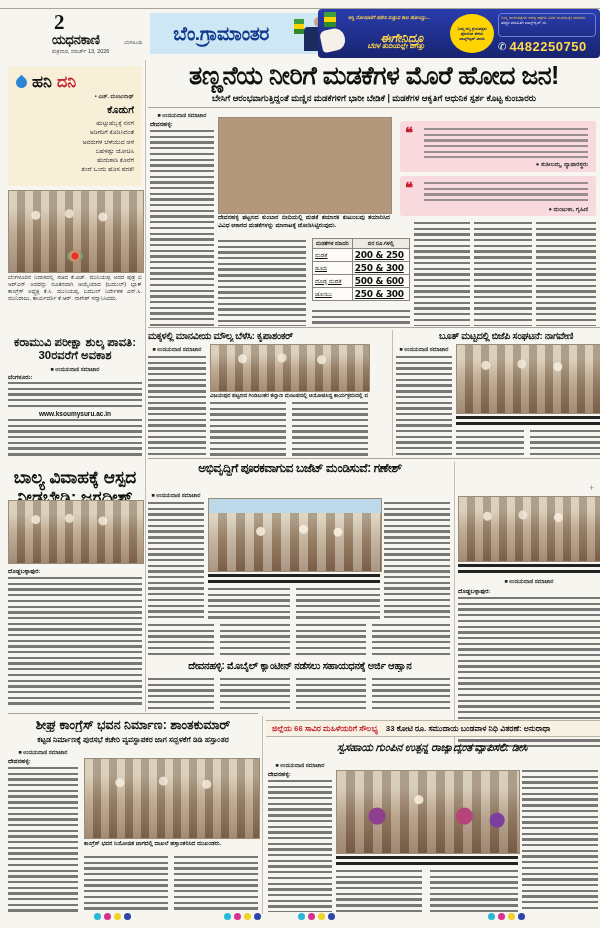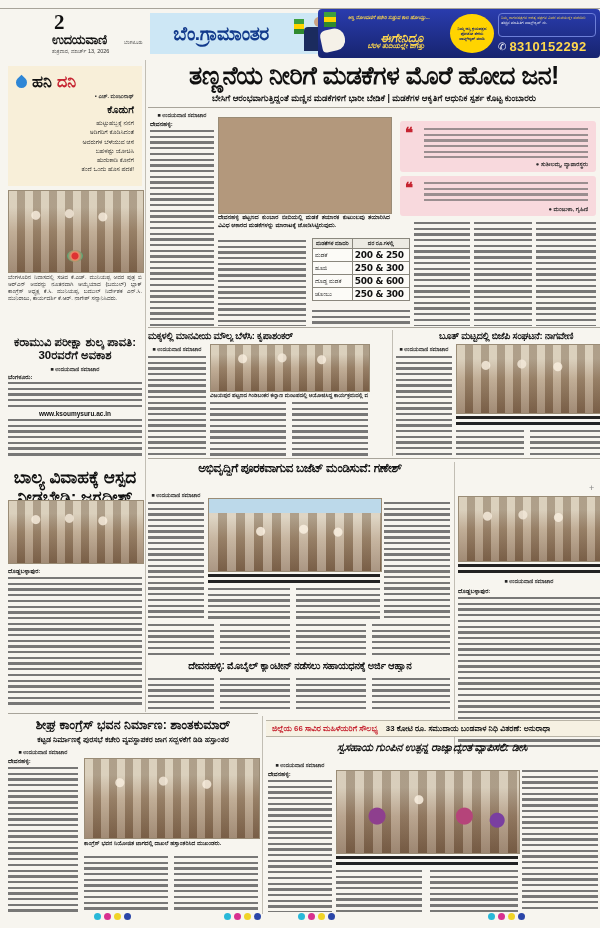--- a/index.html
+++ b/index.html
@@ -22,37 +22,37 @@
     radial-gradient(circle at 20% 30%,rgba(250,240,225,.8) 0 4px,transparent 5px),
     radial-gradient(circle at 45% 28%,rgba(245,235,220,.8) 0 4px,transparent 5px),
     radial-gradient(circle at 70% 32%,rgba(250,240,225,.8) 0 4px,transparent 5px),
     repeating-linear-gradient(90deg,rgba(255,255,255,.20) 0 8px,rgba(70,48,34,.25) 8px 16px),
     linear-gradient(180deg,#d2c5ad 0 20%,#b29a7d 50%,#8a6e53 100%);}
   .qb{background:#f8d9dd;border-radius:3px;}
   .qmark{color:#c62431;font-size:15px;font-weight:bold;line-height:1;}
   .attr{font-size:5.8px;font-weight:bold;color:#2a2a2a;text-align:right;}
   table.price{border-collapse:collapse;width:100%;background:#fcfbf7;}
   table.price th{font-size:5.5px;font-weight:bold;background:#eceae2;border:1px solid #8a877d;padding:1px 2px;}
-  table.price td{border:1px solid #8a877d;padding:1px 2px;font-size:6px;}
+  table.price td{border:1px solid #8a877d;padding:1px 2px;font-size:6px;text-decoration:underline;}
   table.price td.val{font-size:9px;font-weight:bold;letter-spacing:-.3px;font-family:"DejaVu Sans",sans-serif;}
   .drop{width:11px;height:11px;background:#2e86d6;border-radius:0 50% 50% 50%;transform:rotate(45deg);display:inline-block;}
   .dot{width:7px;height:7px;border-radius:50%;display:inline-block;margin-right:3px;}
   .adbox{background:linear-gradient(180deg,#2a3cae 0,#17246f 100%);border-radius:4px;}
   .adyel{color:#ffd84d;}
   .kicker{background:#f6f1e2;border-top:1px solid #b9b4a6;border-bottom:1px solid #b9b4a6;display:flex;align-items:center;gap:8px;padding:0 6px;}
 </style>
 </head>
 <body>
 
 <div id="page">
 
   <div class="abs hrule" style="left:0;top:8;left:0px;top:8px;width:600px;"></div>
 
   <div class="abs" style="left:54px;top:10px;font-size:21px;font-weight:bold;font-family:'Liberation Serif',serif;">2</div>
-  <div class="abs" style="left:52px;top:32px;font-size:13px;font-weight:bold;letter-spacing:-.3px;">ಉದಯವಾಣಿ</div>
+  <div class="abs" style="left:52px;top:32px;font-size:13px;font-weight:bold;letter-spacing:-.3px;">ಯಧನಕಾಣಿ</div>
   <div class="abs" style="left:124px;top:39px;font-size:5px;color:#333;">ಬೆಂಗಳೂರು</div>
   <div class="abs" style="left:52px;top:48px;font-size:5.5px;color:#333;">ಶುಕ್ರವಾರ, ಮಾರ್ಚ್ 13, 2026</div>
 
   <div class="abs" style="left:150px;top:13px;width:178px;height:41px;background:#cde7f5;display:flex;align-items:center;">
     <div style="flex:1;text-align:center;font-size:19px;font-weight:bold;color:#123a8c;letter-spacing:-.5px;">ಬೆಂ.ಗ್ರಾಮಾಂತರ</div>
     <div style="width:34px;height:37px;position:relative;margin-right:2px;">
       <div style="position:absolute;right:2px;top:2px;width:10px;height:10px;border-radius:50%;background:#caa182;"></div>
       <div style="position:absolute;right:0;top:12px;width:22px;height:24px;border-radius:4px 4px 0 0;background:#1b2b5e;"></div>
       <div style="position:absolute;left:2px;top:4px;width:10px;height:5px;background:#3da03d;"></div>
       <div style="position:absolute;left:2px;top:9px;width:10px;height:5px;background:#ffd400;"></div>
@@ -68,21 +68,21 @@
     <div class="adyel" style="position:absolute;left:30px;top:5px;width:96px;font-size:5px;font-style:italic;font-weight:bold;line-height:1.3;">ಆಸ್ತಿ ನೋಂದಣಿಗೆ ಕಚೇರಿ ಸುತ್ತುವ ಕಾಲ ಹೋಯ್ತು...</div>
     <div class="adyel c" style="position:absolute;left:36px;top:22px;width:96px;font-size:12px;font-style:italic;font-weight:bold;">ಈಗೇನಿದ್ರೂ</div>
     <div class="adyel c" style="position:absolute;left:26px;top:33px;width:104px;font-size:7px;font-style:italic;font-weight:bold;">ಬೆರಳ ತುದಿಯಲ್ಲೇ ಜಗತ್ತು</div>
     <div style="position:absolute;left:132px;top:5px;width:44px;height:39px;border-radius:50%;background:#ffd400;color:#17246f;font-size:4.2px;font-weight:bold;display:flex;align-items:center;text-align:center;padding:0 3px;box-sizing:border-box;line-height:1.25;">ನಿಮ್ಮ ಆಸ್ತಿ ಕ್ರಯಪತ್ರದ ಫೋಟೋ ತೆಗೆದು ವಾಟ್ಸ್‌ಆ್ಯಪ್ ಮಾಡಿ</div>
     <div style="position:absolute;left:180px;top:4px;width:98px;height:24px;border:1px solid #6d7fd8;border-radius:4px;box-sizing:border-box;padding:1px 2px;">
       <div class="adyel" style="font-size:4.2px;line-height:1.25;">ನಿಮ್ಮ ಕಾಗದಪತ್ರಗಳ ಅಗತ್ಯ ಪತ್ರಗಳ ವಿವರ ಮನೆಯಲ್ಲೇ ಪಡೆಯಿರಿ</div>
       <div style="font-size:4.2px;color:#fff;line-height:1.25;">ಹೆಚ್ಚಿನ ಮಾಹಿತಿಗೆ ವಾಟ್ಸ್‌ಆ್ಯಪ್ ಸಂ.</div>
     </div>
     <div style="position:absolute;left:180px;top:30px;width:98px;display:flex;align-items:center;gap:3px;">
       <span style="color:#fff;font-size:10px;">✆</span>
-      <span class="adyel" style="font-size:13px;font-weight:bold;letter-spacing:.5px;">8310152292</span>
+      <span class="adyel" style="font-size:13px;font-weight:bold;letter-spacing:.5px;">4482250750</span>
     </div>
   </div>
 
   <div class="abs hl c nw" style="left:148px;top:94px;width:452px;font-size:8.6px;">ಬೇಸಿಗೆ ಆರಂಭವಾಗುತ್ತಿದ್ದಂತೆ ಮಣ್ಣಿನ ಮಡಕೆಗಳಿಗೆ ಭಾರೀ ಬೇಡಿಕೆ | ಮಡಕೆಗಳ ಆಕೃತಿಗೆ ಆಧುನಿಕ ಸ್ಪರ್ಶ ಕೊಟ್ಟ ಕುಂಬಾರರು</div>
   <div class="abs hl c" style="left:148px;top:61px;width:452px;font-size:25px;letter-spacing:-.5px;">ತಣ್ಣನೆಯ ನೀರಿಗೆ ಮಡಕೆಗಳ ಮೊರೆ ಹೋದ ಜನ!</div>
   <div class="abs hrule" style="left:148px;top:107px;width:452px;"></div>
 
   <div class="abs vr" style="left:145px;top:60px;height:652px;"></div>
 
   <div class="abs" style="left:8px;top:66px;width:134px;height:120px;background:#f8efd9;box-sizing:border-box;padding:7px 8px;">

